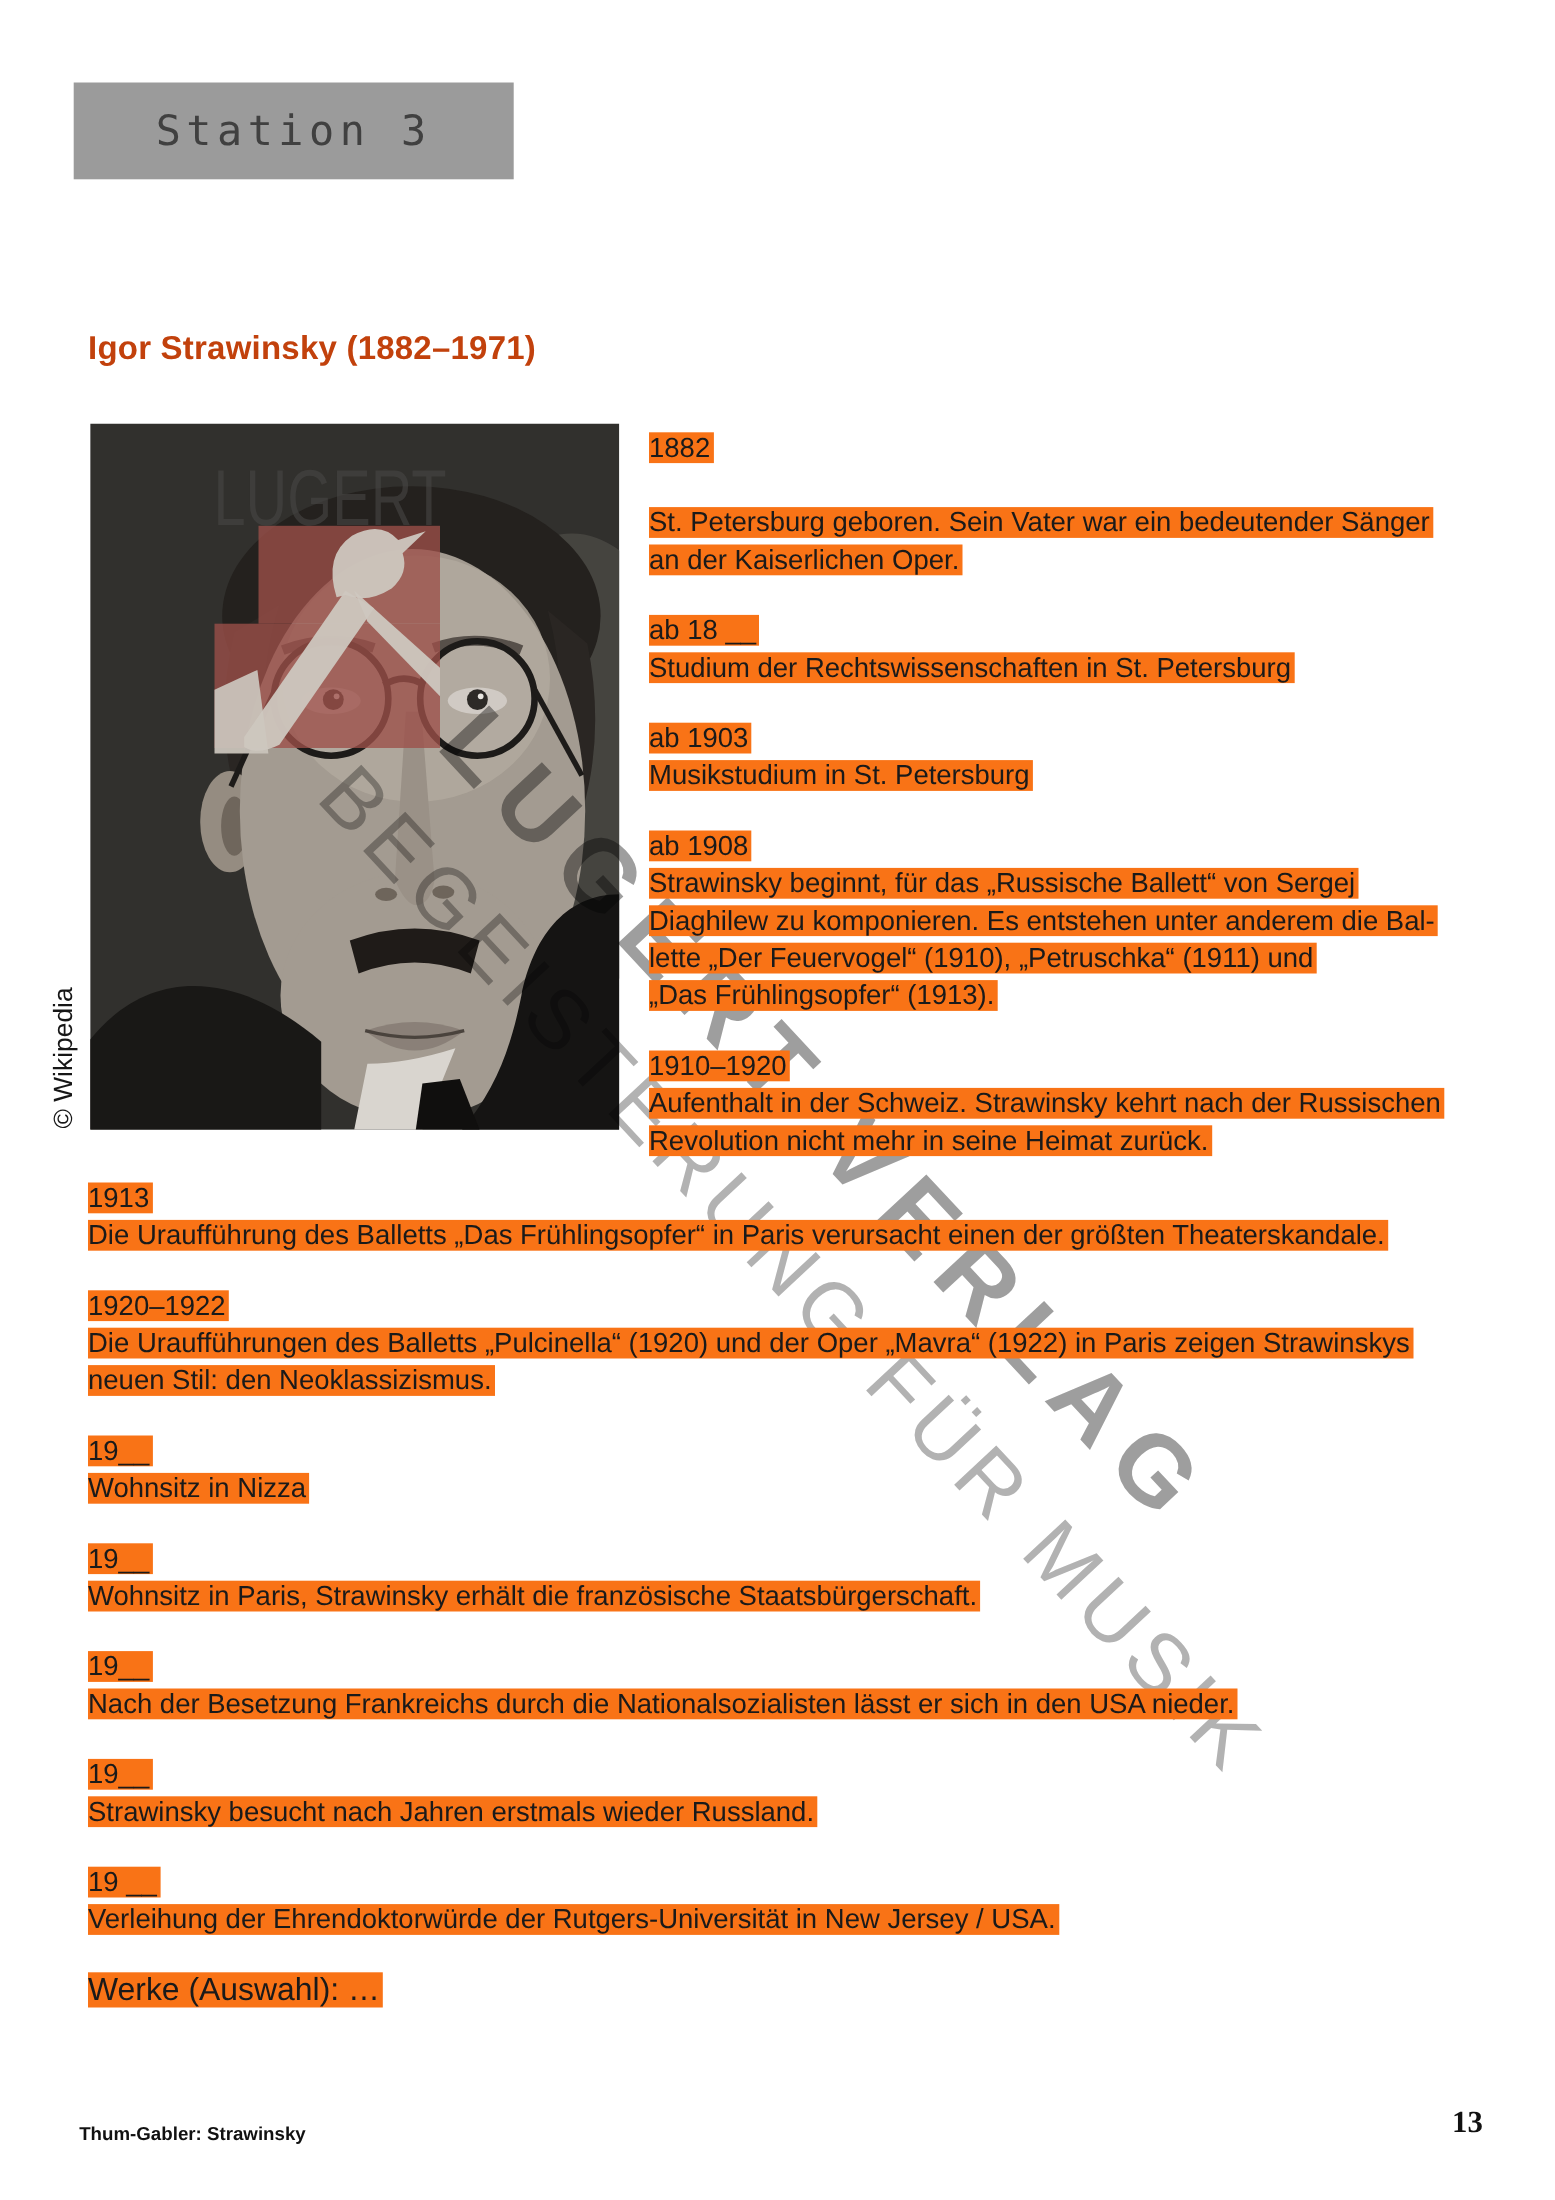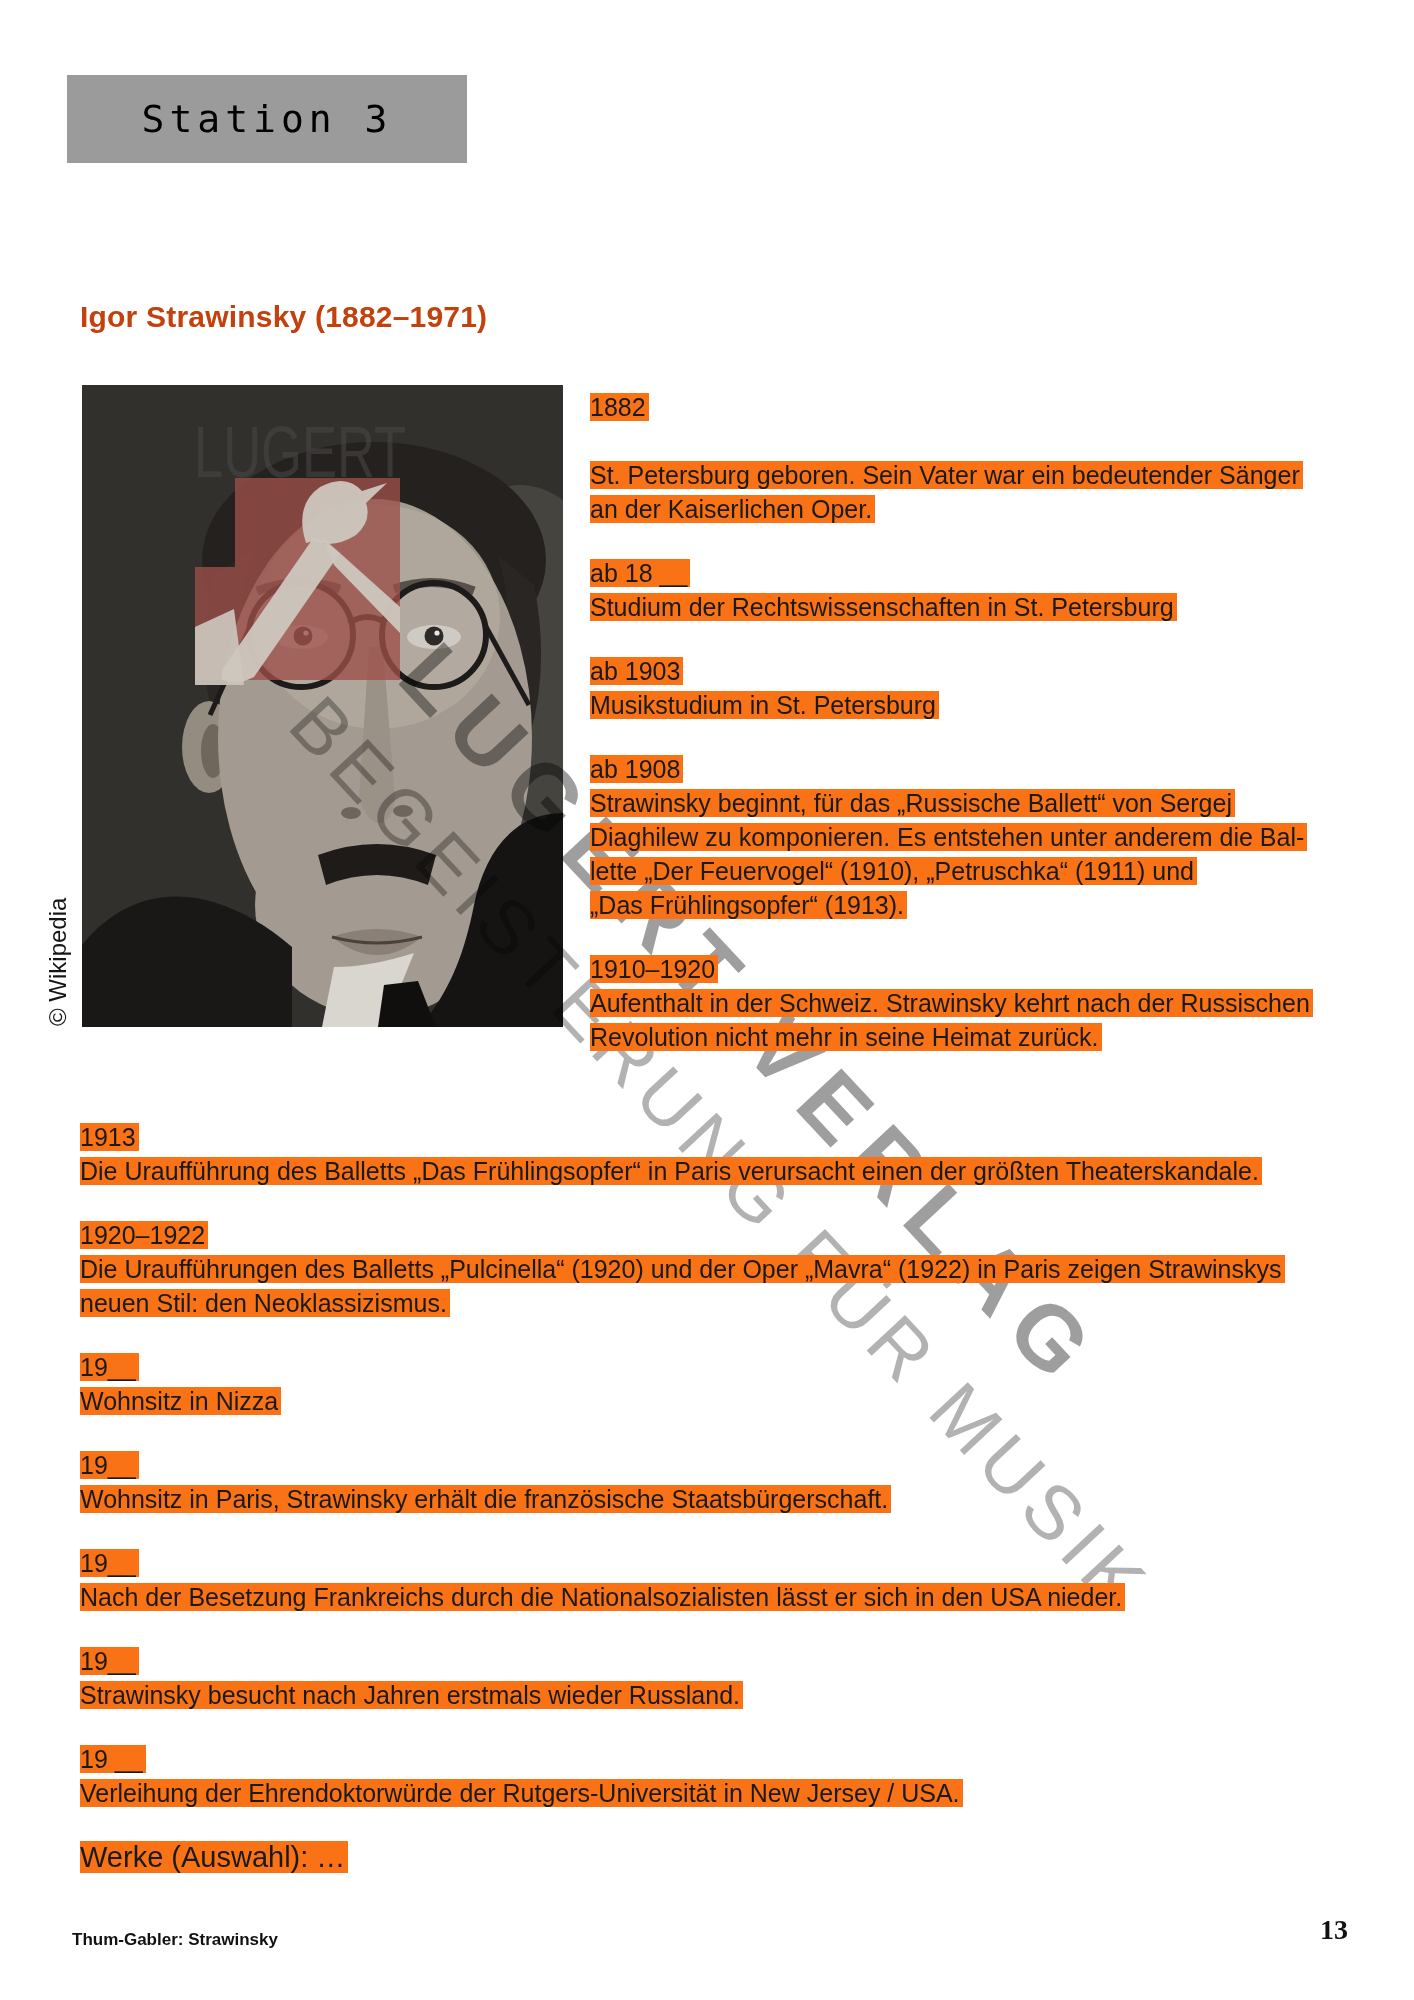--- a/index.html
+++ b/index.html
@@ -9,21 +9,21 @@
     font-family:"Liberation Sans",sans-serif;color:#1a1a1a;
   }
   
   .station{
     position:absolute;left:67px;top:75px;width:400px;height:88px;
     background:#9b9b9b;display:flex;align-items:center;justify-content:center;
     z-index:3;
   }
   .station span{
     font-family:"DejaVu Sans Mono",monospace;font-size:38px;letter-spacing:5px;
-    color:#000000;
+    color:#404040;
   }
   
   .title{
     position:absolute;left:80px;top:300px;z-index:3;
     font-size:30px;font-weight:bold;letter-spacing:.2px;color:#c2410c;
     white-space:nowrap;
   }
   
   .photo{position:absolute;left:82px;top:385px;width:481px;height:642px;z-index:1;}
   .photo svg{display:block;}
@@ -43,21 +43,21 @@
     font-size:90px;font-weight:bold;letter-spacing:16px;line-height:1;
     color:#8e8e8e;opacity:.85;white-space:nowrap;
   }
   .wm2{
     font-size:76px;font-weight:normal;letter-spacing:8px;line-height:1;
     color:#9d9d9d;opacity:.78;white-space:nowrap;
     margin:34px 0 0 -40px;
   }
   
   .col-right{position:absolute;left:590px;top:390px;z-index:3;}
-  .col-main{position:absolute;left:80px;top:1072px;z-index:3;margin-top:48px;}
+  .col-main{position:absolute;left:80px;top:1072px;z-index:3;}
   .tl-block{margin-bottom:30px;white-space:nowrap;font-size:25px;line-height:34px;}
   .hl{background:#f97316;padding-right:3px;}
   .works{white-space:nowrap;font-size:29px;line-height:34px;}
   
   .footer{
     position:absolute;left:72px;top:1930px;z-index:3;
     font-size:17px;font-weight:bold;color:#111;white-space:nowrap;text-align:center;
   }
   .pagenum{
     position:absolute;left:1320px;top:1914px;z-index:3;

